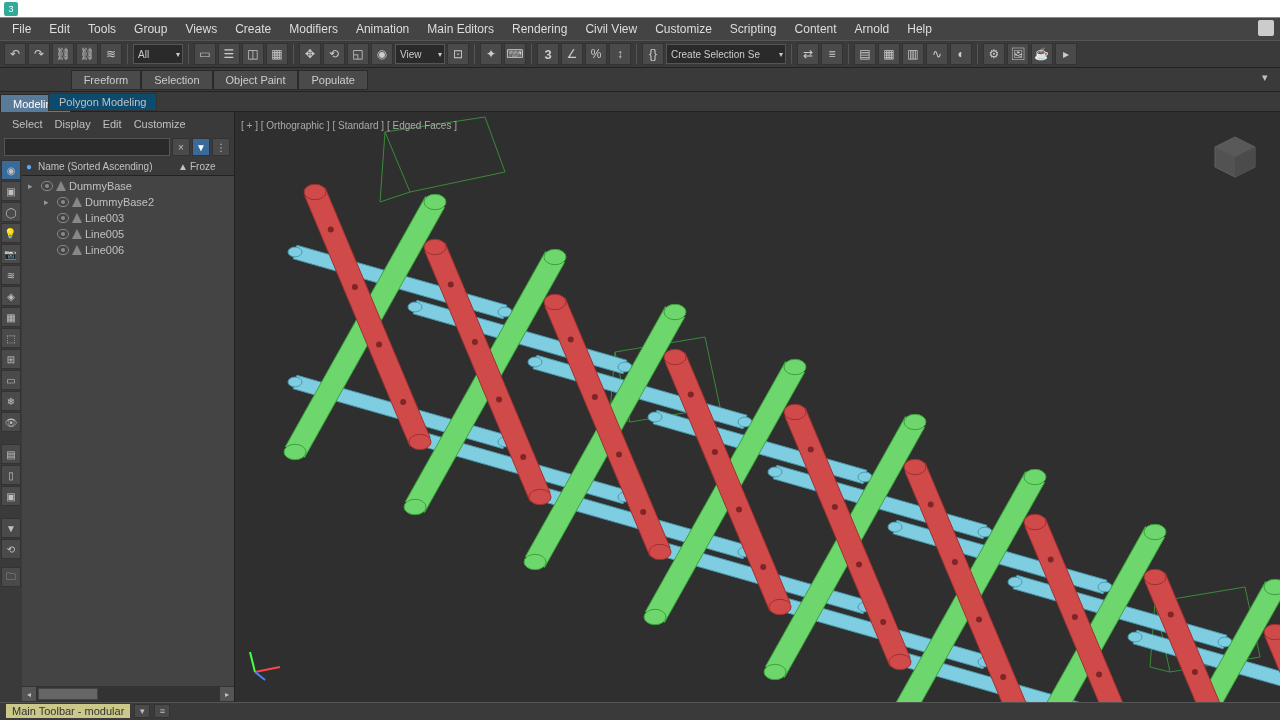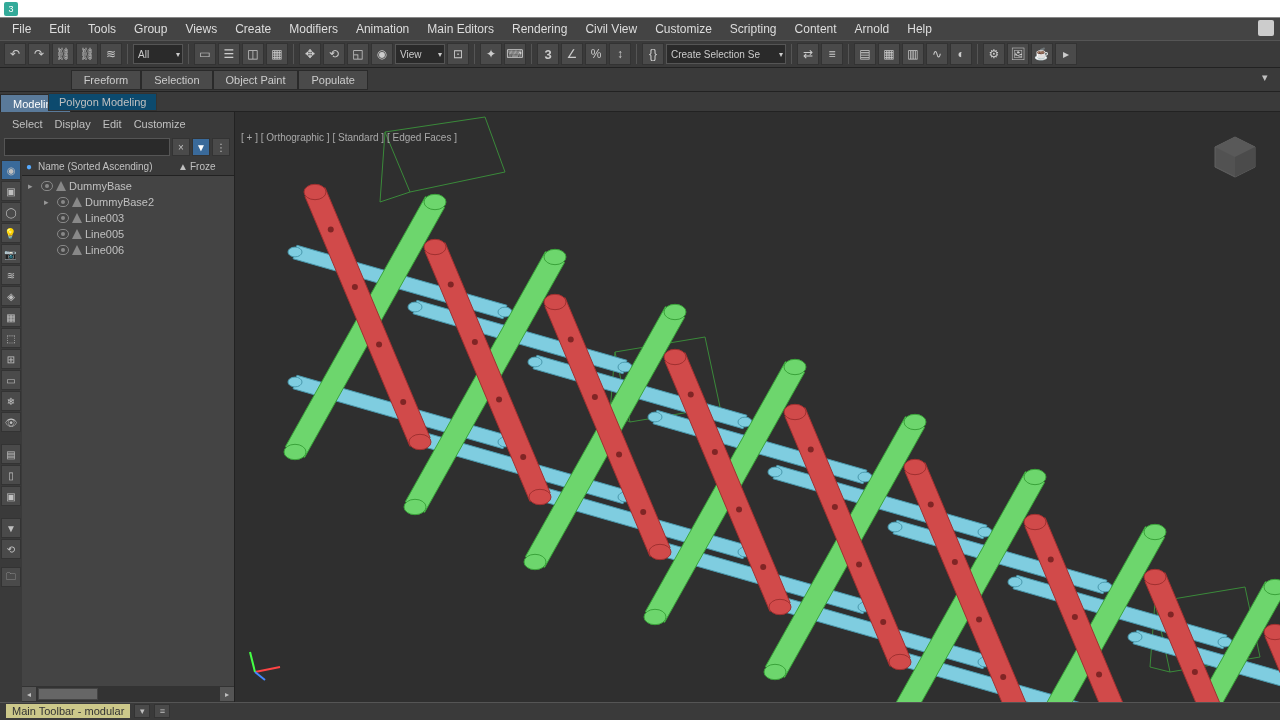--- a/index.html
+++ b/index.html
@@ -53,21 +53,21 @@
 .tree .row .eye{width:12px; height:10px; border:1px solid #888; border-radius:5px; position:relative;}
 .tree .row .eye::after{content:"";position:absolute;width:4px;height:4px;background:#888;border-radius:50%;left:3px;top:2px;}
 .tree .row .obj{width:10px;height:10px;background:#888;clip-path:polygon(50% 0,100% 100%,0 100%);}
 .tree .row.indent{padding-left:22px;}
 .scrollh { height:16px; background:#333; display:flex; align-items:center;}
 .scrollh .thumb{width:60px;height:12px;background:#666; margin-left:2px; border:1px solid #444;}
 .scrollh .arrb{width:14px;height:14px;background:#555;display:flex;align-items:center;justify-content:center;font-size:8px;}
 
 
 .viewport { flex:1; background:#2f2f2f; position:relative; overflow:hidden;}
-.vp-label { position:absolute; top:20px; left:6px; font-size:10px; color:#aaa; z-index:10;}
+.vp-label { position:absolute; top:8px; left:6px; font-size:10px; color:#aaa; z-index:10;}
 .vp-svg { width:100%; height:100%; }
 .viewcube { position:absolute; top:20px; right:20px; width:50px; height:50px; opacity:0.4;}
 .axis-gizmo { position:absolute; bottom:20px; left:10px; width:40px; height:40px;}
 
 
 .statusbar { height:17px; background:#3a3a3a; border-top:1px solid #555; display:flex; align-items:center; padding:0 6px; font-size:11px;}
 .statusbar .status-left{ background:#ccc88a; color:#333; padding:1px 6px;}
 .statusbar .bbtn{width:16px;height:14px;background:#4a4a4a;border:1px solid #333;margin-left:4px;display:flex;align-items:center;justify-content:center;font-size:9px;}
 </style>
 </head>

